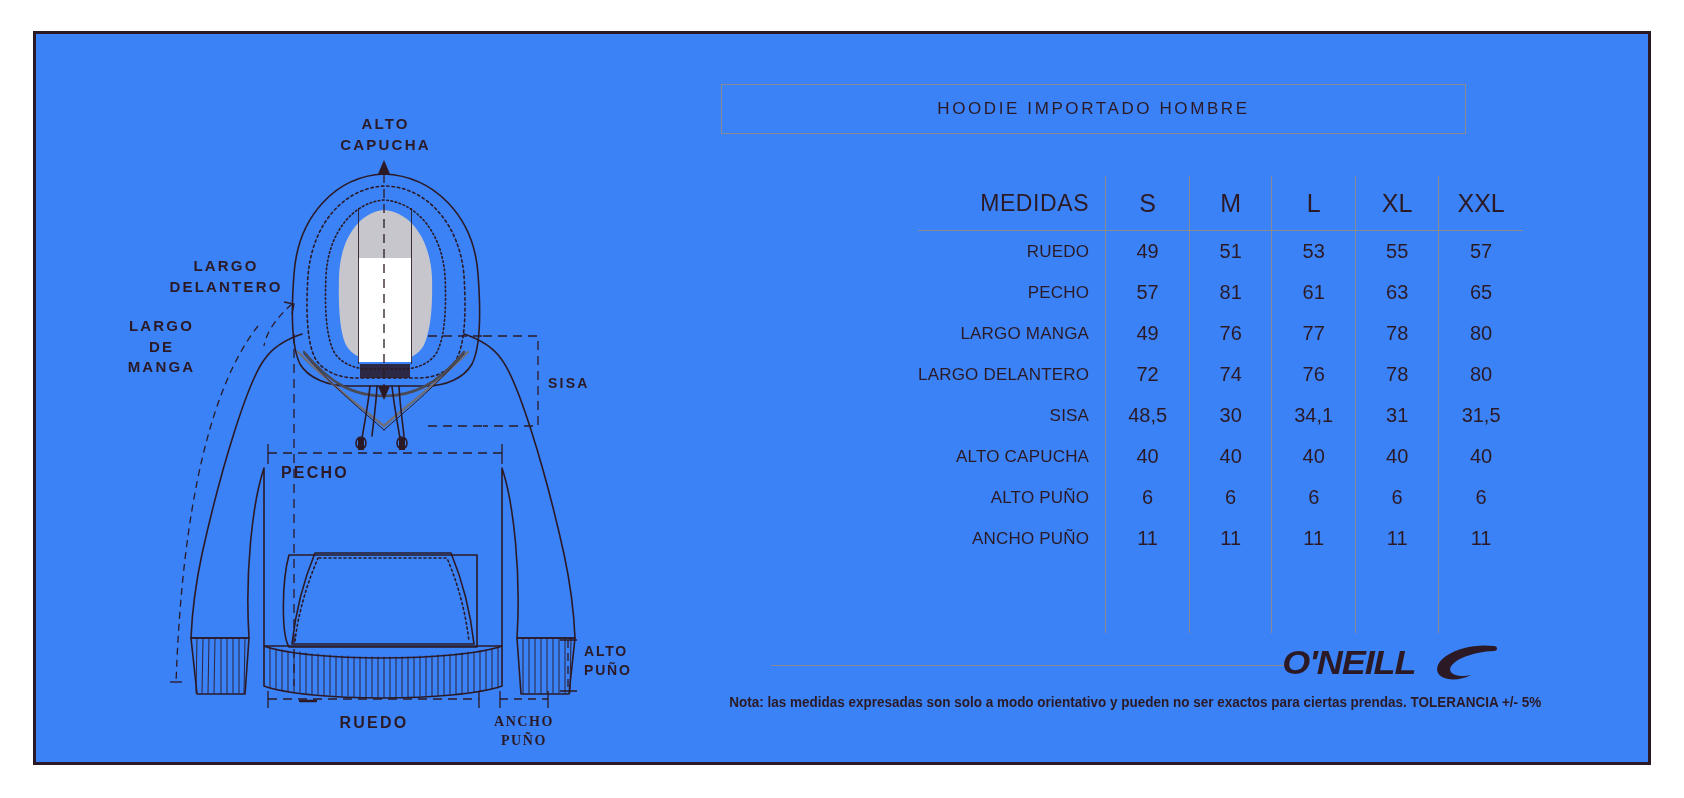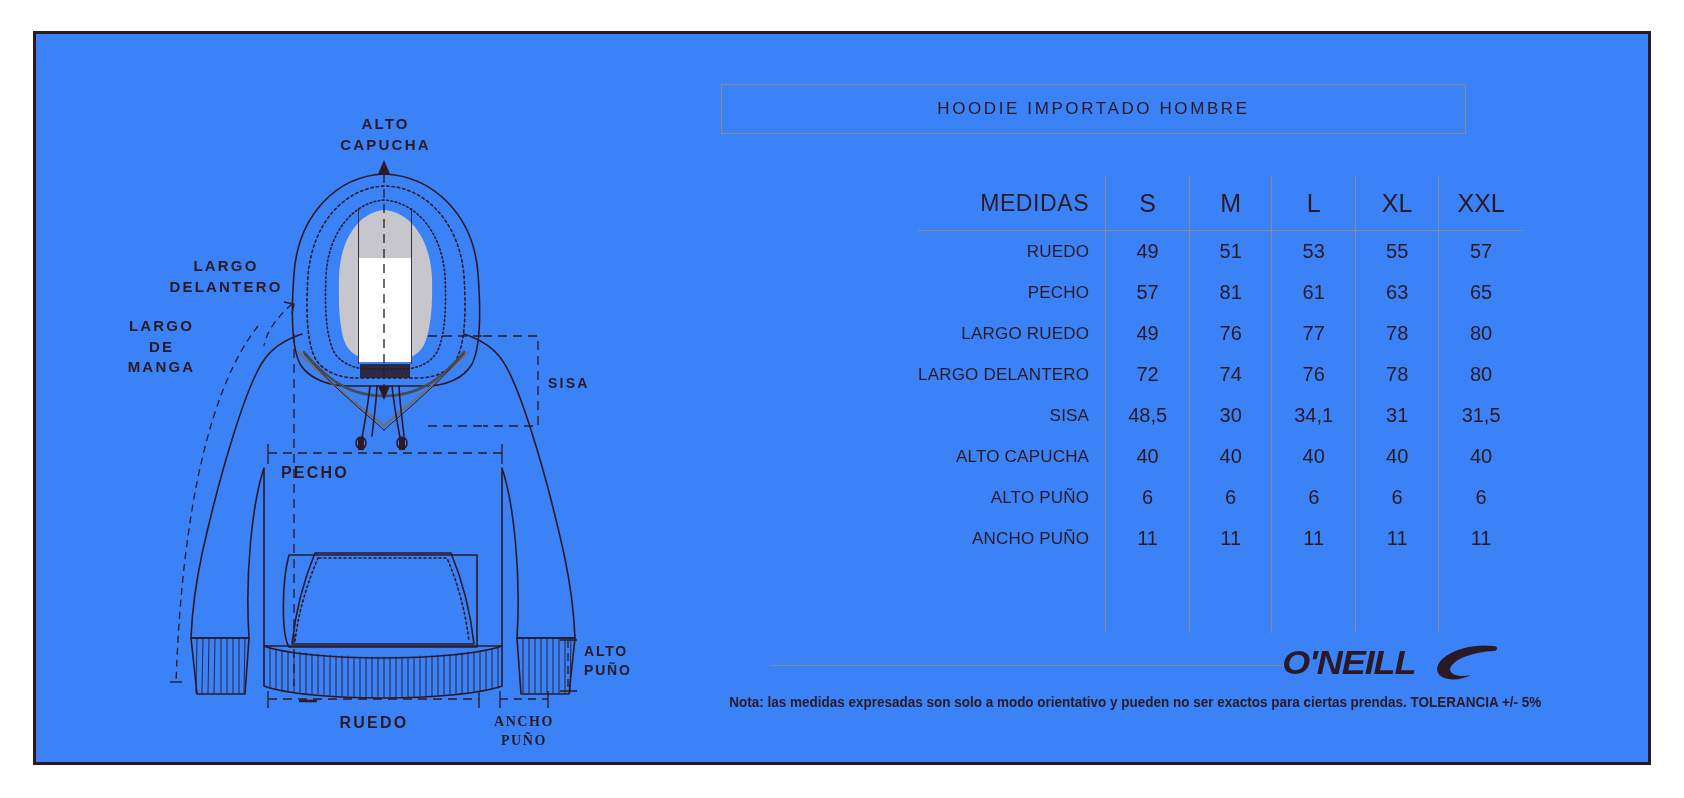--- a/index.html
+++ b/index.html
@@ -311,21 +311,21 @@
         </tr>
         <tr>
           <td class="row-label">PECHO</td>
           <td class="cell">57</td>
           <td class="cell">81</td>
           <td class="cell">61</td>
           <td class="cell">63</td>
           <td class="cell">65</td>
         </tr>
         <tr>
-          <td class="row-label">LARGO RUEDO</td>
+          <td class="row-label">LARGO MANGA</td>
           <td class="cell">49</td>
           <td class="cell">76</td>
           <td class="cell">77</td>
           <td class="cell">78</td>
           <td class="cell">80</td>
         </tr>
         <tr>
           <td class="row-label">LARGO DELANTERO</td>
           <td class="cell">72</td>
           <td class="cell">74</td>

